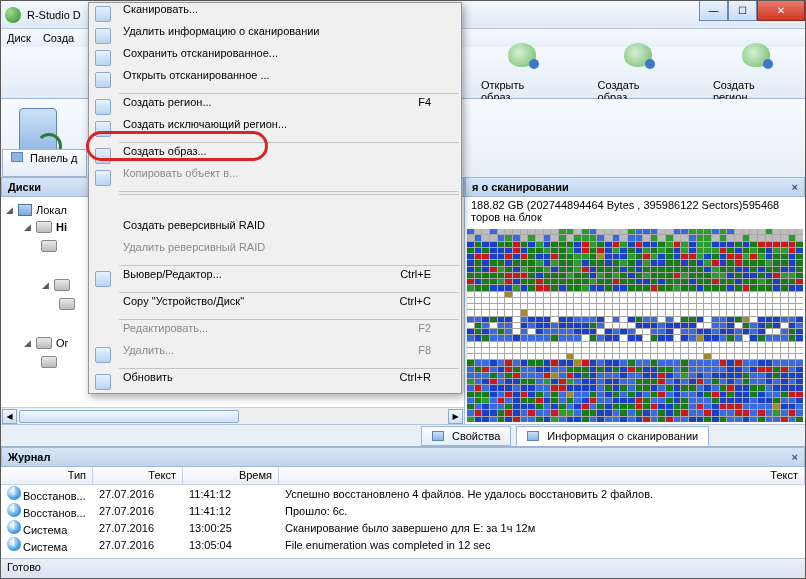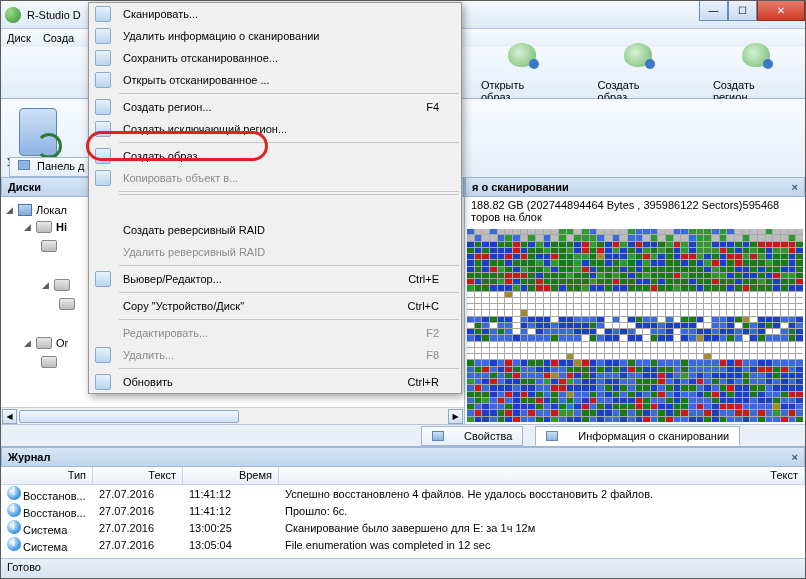--- a/index.html
+++ b/index.html
@@ -34,38 +34,38 @@
 .hscroll .btnL{left:1px}.hscroll .btnR{right:1px}
 .scan-info{background:#fff;padding:2px 6px 4px 6px;font-size:11px}
 .scan-map{flex:1;background:#fff;position:relative;overflow:hidden}
 .grid{position:absolute;left:2px;right:2px;top:2px;bottom:2px;display:grid;grid-template-columns:repeat(44,1fr);grid-template-rows:repeat(31,1fr);gap:1px;background:#a8a8a8}
 .c{width:100%;height:100%}
 .g0{background:#1a7a1a}.g1{background:#2f9a2f}
 .b0{background:#1a40c8}.b1{background:#3a6ae0}
 .r0{background:#c81a1a}
 .w0{background:#ffffff}.gy{background:#bcbcbc}.ol{background:#a08a2a}
 .tabs{height:22px;display:flex;align-items:flex-end;background:#e9eff7;border-top:1px solid #b6c5d9;padding-left:420px}
-.tab{height:20px;padding:2px 10px;border:1px solid #9fb6d4;background:linear-gradient(#fbfdff,#e6eef8);display:flex;align-items:center;gap:20px;margin-right:12px}
+.tab{height:20px;padding:2px 10px;border:1px solid #9fb6d4;background:linear-gradient(#fbfdff,#e6eef8);display:flex;align-items:center;gap:8px;margin-right:5px}
 .tab.active{background:#fff;border-bottom-color:#fff}
 .tab-ico{width:12px;height:10px;background:linear-gradient(#cde1f7,#8eb4e3);border:1px solid #5e85b8}
 .journal{height:112px;display:flex;flex-direction:column;border-top:1px solid #9fb6d4}
 .jtable{flex:1;background:#fff;overflow:hidden}
 .jhead{display:flex;background:linear-gradient(#fdfdfe,#ebf0f7);border-bottom:1px solid #c9d5e6;height:18px}
 .jh{border-right:1px solid #c9d5e6;padding:2px 6px;text-align:right}
 .jrow{display:flex;height:17px;align-items:center}
 .jc{padding:0 6px;white-space:nowrap;overflow:hidden}
 .jico{width:14px;height:14px;border-radius:50%;background:radial-gradient(circle at 35% 35%,#fff,#4aa0e8 60%,#1a60b0);display:inline-block;margin-right:2px;position:relative}
 .jico.i2::after{content:"i";position:absolute;left:5px;top:0;color:#fff;font-weight:bold;font-size:10px}
 .jico.w::after{content:"!";position:absolute;left:5px;top:0;color:#fff;font-weight:bold;font-size:10px}
 .statusbar{height:20px;background:linear-gradient(#e9eff7,#d7e4f2);border-top:1px solid #b6c5d9;padding:2px 6px}
 .ctx{position:absolute;left:88px;top:2px;width:374px;background:#f0f0f0;border:1px solid #979797;box-shadow:2px 3px 8px rgba(0,0,0,.35);z-index:50}
-.ctx-row{height:22px;display:flex;align-items:center;padding-right:28px;position:relative}
+.ctx-row{height:22px;display:flex;align-items:flex-start;padding-right:28px;position:relative}
 .ctx-gutter{width:28px;height:100%;display:flex;align-items:center;justify-content:center;background:#f0f0f0}
 .ctx-label{flex:1;padding-left:6px;white-space:nowrap}
-.ctx-sc{position:absolute;right:22px}
+.ctx-sc{position:absolute;right:30px}
 .ctx-sep{height:1px;margin:2px 2px 2px 30px;background:#c5c5c5}
 .ctx-ico{width:16px;height:16px;border:1px solid #8aa9cc;background:linear-gradient(#e8f2fc,#b8d4ef);border-radius:2px}
 .ctx-ico.blank{border:none;background:none}
 .disabled{color:#8a8a8a}
 .highlight-oval{position:absolute;left:86px;top:131px;width:182px;height:30px;border:3px solid #d22;border-radius:16px;z-index:60;pointer-events:none}
 .sub-arrow{position:absolute;right:8px;font-size:8px;color:#333}
 .jcol1{width:92px}.jcol2{width:90px}.jcol3{width:96px}.jcol4{flex:1}
 </style>
 </head>
 <body>
@@ -100,21 +100,21 @@
       <div class="tb-ico"></div>
       <span>Создать регион...</span>
     </div>
   </div>
 
   <div class="deleted-row">
     <div style="display:flex;flex-direction:column;align-items:center">
       <div class="deleted-ico"></div>
       <span>Удаленное по</span>
     </div>
-    <div style="margin-left:auto;height:20px;padding:2px 8px;border:1px solid #9fb6d4;background:linear-gradient(#fbfdff,#e6eef8);align-self:flex-end;position:absolute;left:8px;bottom:0">
+    <div style="margin-left:auto;height:28px;padding:2px 8px;border:1px solid #9fb6d4;background:linear-gradient(#fbfdff,#e6eef8);align-self:flex-end;position:absolute;left:1px;bottom:0">
       <span style="display:inline-block;width:12px;height:10px;background:#8eb4e3;border:1px solid #5e85b8;margin-right:4px"></span>
       <span>Панель д</span>
     </div>
   </div>
 
   <div class="main-area">
     <div class="left-col">
       <div class="panel-caption">
         <span>Диски</span>
       </div>

